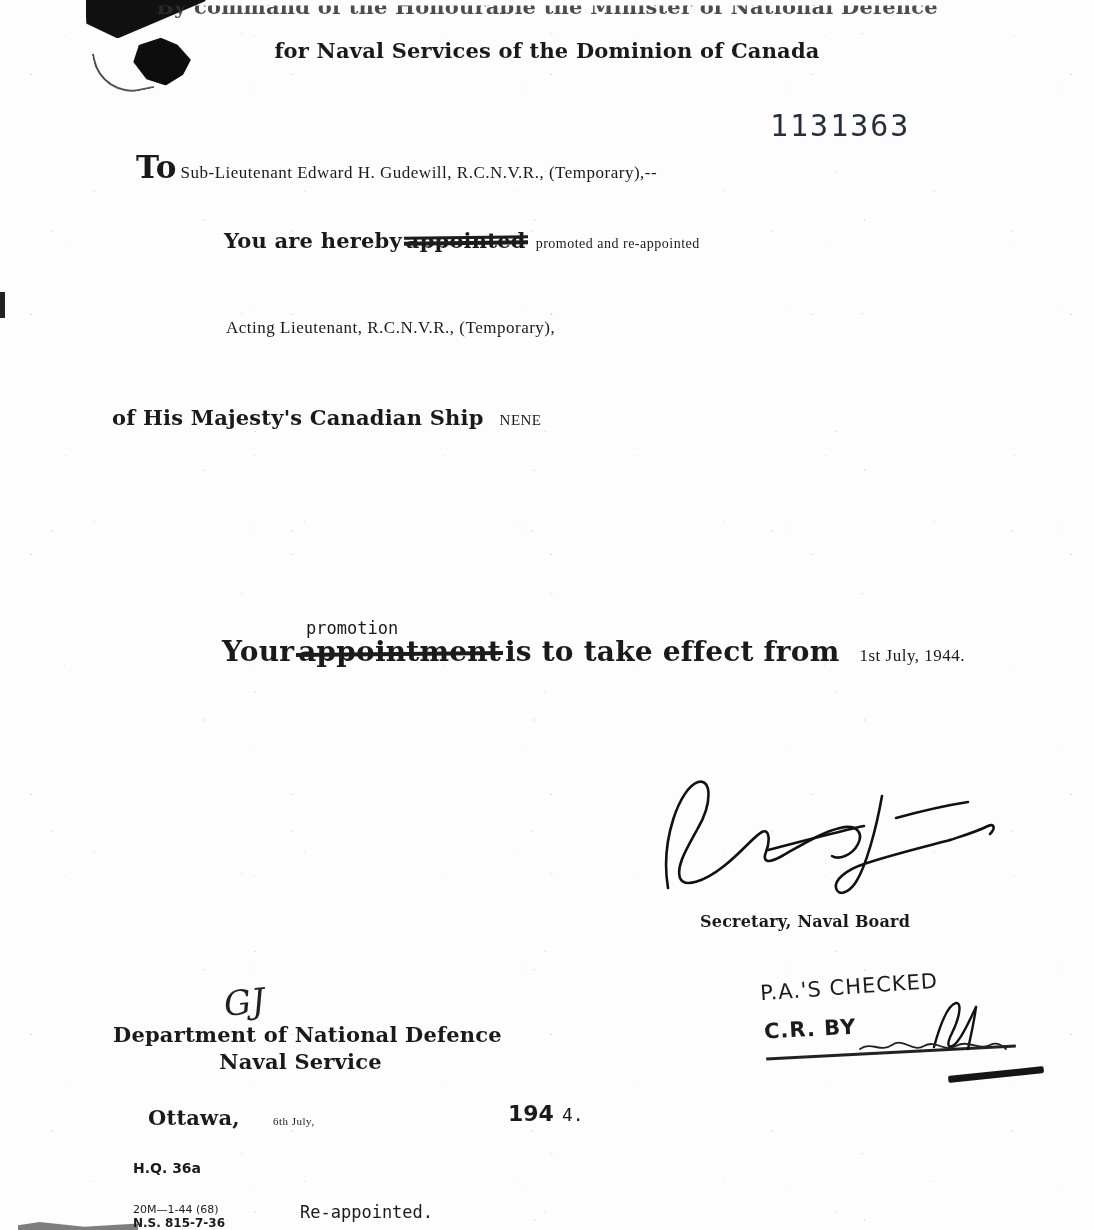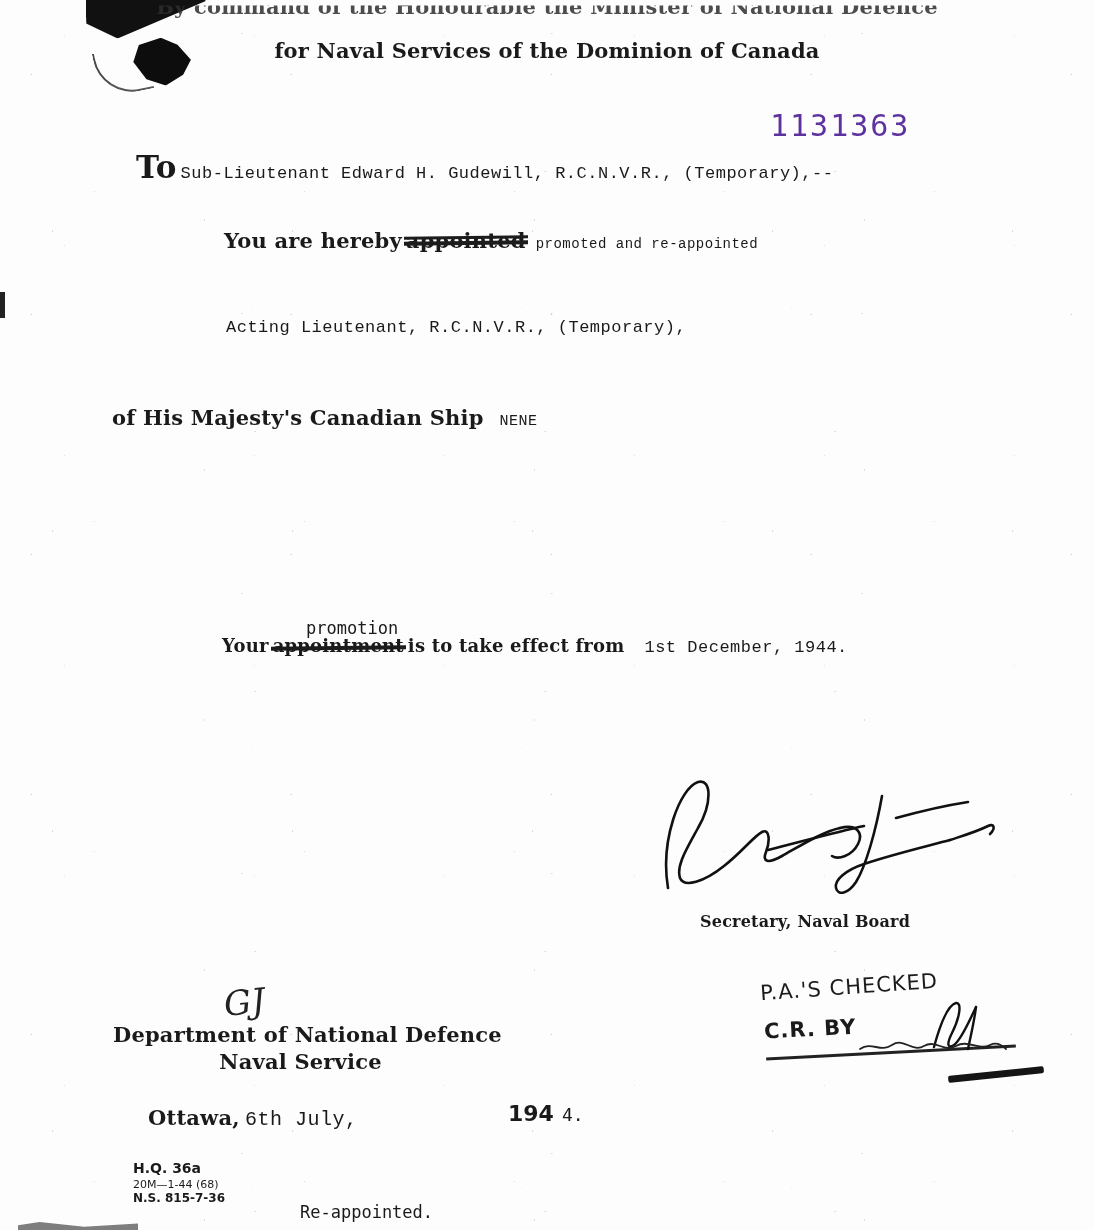--- a/index.html
+++ b/index.html
@@ -38,21 +38,21 @@
     background-size: 260px 240px, 310px 280px, 210px 330px, 290px 260px, 240px 300px, 330px 250px, 190px 210px, 270px 220px;
   }
 
   .blackletter {
     font-family: "DejaVu Serif", serif;
     font-weight: bold;
     font-style: normal;
     letter-spacing: 0.2px;
   }
   .typed {
-    font-family: Liberation Mono, monospace;
+    font-family: Liberation Serif, serif;
     letter-spacing: 0.5px;
   }
 
   
   .corner-tear {
     position: absolute;
     left: 86px;
     top: -8px;
     width: 120px;
     height: 46px;
@@ -123,21 +123,21 @@
     font-size: 21px;
   }
 
   .serial {
     position: absolute;
     left: 770px;
     top: 108px;
     font-family: "DejaVu Sans Mono", monospace;
     font-size: 30px;
     letter-spacing: 2px;
-    color: #4c1d95;
+    color: #0f172a;
     opacity: 0.9;
   }
 
   .row-to {
     position: absolute;
     left: 112px;
     top: 149px;
   }
   .row-to .lead {
     font-size: 31px;
@@ -198,21 +198,21 @@
     top: 405px;
   }
   .row-ship .lead { font-size: 21px; }
   .row-ship .typed { font-size: 15px; margin-left: 12px; }
 
   .row-effect {
     position: absolute;
     left: 222px;
     top: 635px;
   }
-  .row-effect .lead { font-size: 18px; text-align: center; }
+  .row-effect .lead { font-size: 28px; text-align: center; }
   .row-effect .typed { font-size: 17px; margin-left: 16px; }
   .overtype-promotion {
     position: absolute;
     left: 306px;
     top: 618px;
     font-family: "DejaVu Sans Mono", monospace;
     font-size: 17px;
   }
 
   .signature {
@@ -254,21 +254,22 @@
     transform: rotate(-6deg);
   }
 
   .row-place {
     position: absolute;
     left: 148px;
     top: 1105px;
     font-size: 21px;
   }
   .row-place .typed {
-    font-size: 20px;
+    font-size: 11px;
+    margin-left: 28px;
   }
   .row-year {
     position: absolute;
     left: 500px;
     top: 1101px;
     font-family: "DejaVu Sans", sans-serif;
     font-weight: bold;
     font-size: 22px;
     margin-left: 8px;
   }
@@ -280,21 +281,21 @@
   }
 
   .form-code {
     position: absolute;
     left: 133px;
     top: 1152px;
     font-family: "DejaVu Sans", sans-serif;
     line-height: 1.25;
   }
   .form-code .fc1 { font-weight: bold; font-size: 14px; margin-top: 8px; }
-  .form-code .fc2 { font-size: 11px; }
+  .form-code .fc2 { font-size: 11px; margin-top: 25px; }
   .form-code .fc3 { font-size: 12px; font-weight: bold; }
 
   .row-reappointed {
     position: absolute;
     left: 300px;
     top: 1202px;
     font-family: "DejaVu Sans Mono", monospace;
     font-size: 17px;
   }
 
@@ -394,21 +395,21 @@
     <span class="lead blackletter">of His Majesty's Canadian Ship</span>
     <span class="typed">NENE</span>
   </div>
 
   <div class="overtype-promotion">promotion</div>
 
   <div class="row-effect">
     <span class="lead blackletter">Your</span>
     <span class="lead blackletter strike">appointment</span>
     <span class="lead blackletter">is to take effect from</span>
-    <span class="typed">1st December, 1944.</span>
+    <span class="typed">1st July, 1944.</span>
   </div>
 
   <div class="signature">
     <svg viewBox="0 0 350 130" width="350" height="130" aria-hidden="true">
       <g fill="none" stroke="#111" stroke-width="2.6" stroke-linecap="round">
         <path d="M18,118 C10,70 30,18 48,12 C62,8 62,34 48,58 C36,80 26,96 30,108 C34,118 54,112 74,96 C92,82 104,66 112,62 C120,58 120,72 116,82 C112,92 118,94 132,86 C150,76 172,62 190,58"></path>
         <path d="M190,58 C206,54 214,62 208,74 C202,86 188,90 182,86"></path>
         <path d="M232,26 C226,60 216,96 206,112 C198,124 188,126 186,118 C184,110 196,100 214,94 C244,84 278,76 300,70"></path>
         <path d="M246,48 C268,42 292,36 318,32"></path>
         <path d="M300,70 C312,66 326,62 338,56 C344,53 346,58 340,64"></path>

